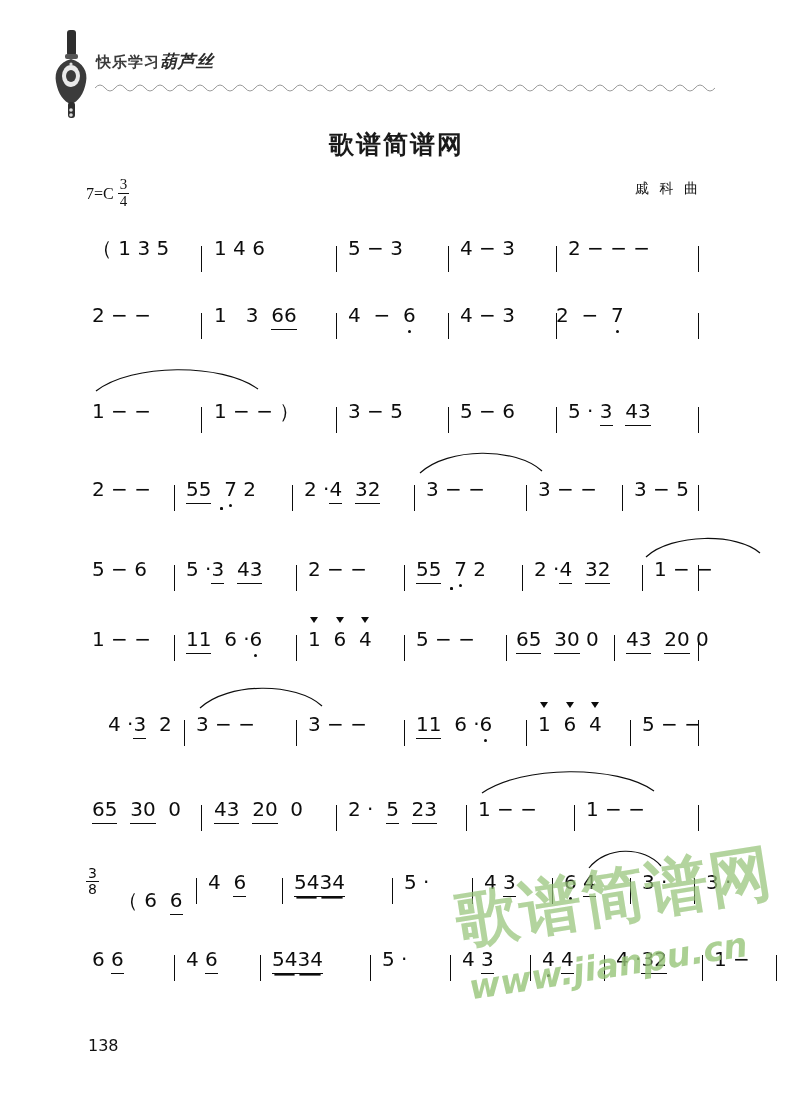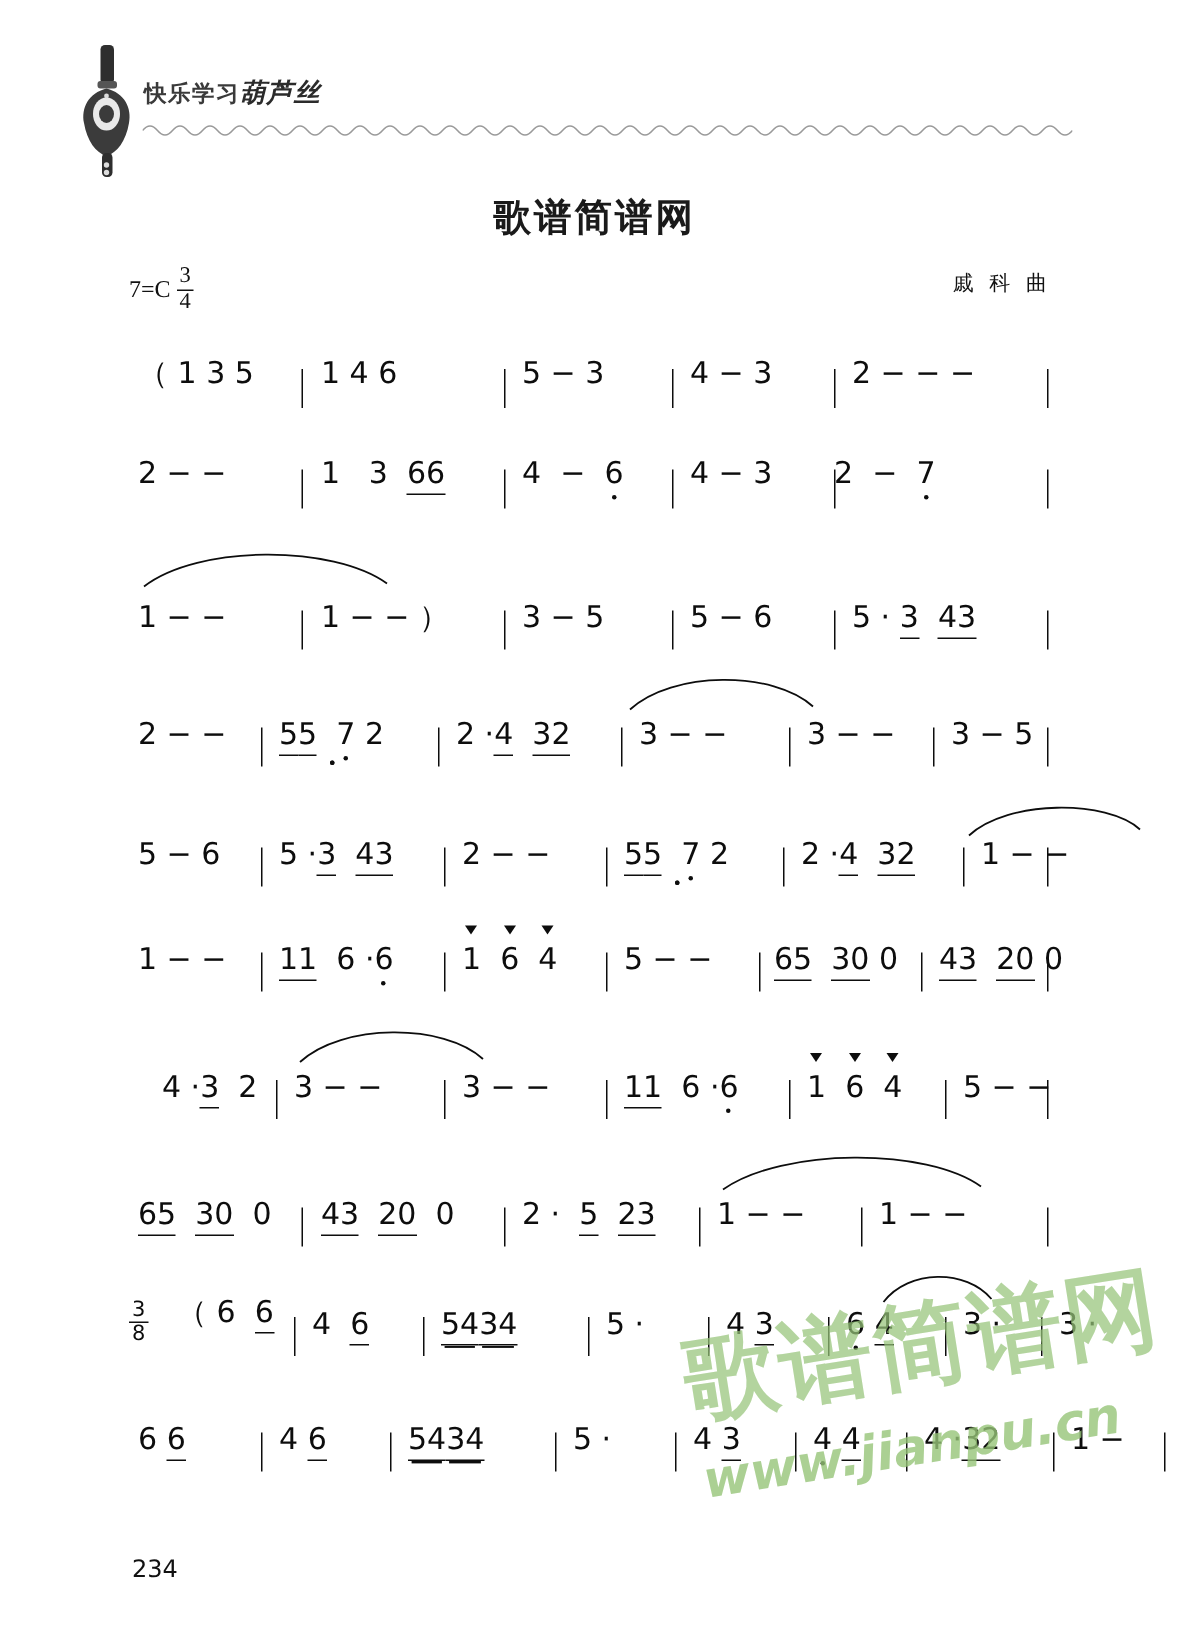--- a/index.html
+++ b/index.html
@@ -392,21 +392,21 @@
         <svg width="78" height="22">
             <path d="M3 20 C 20 -2 58 -2 75 18" fill="none" stroke="#0d0d0d" stroke-width="1.2"></path>
           </svg>
       </div>
       <span class="cell" style="left:0px; top:10px">
         <span class="frac-inline">
           <span class="num">3</span>
           <span class="den">8</span>
         </span>
       </span>
-      <span class="cell" style="left:32px; top:6px">（ 6&nbsp; <span class="under">6</span></span>
+      <span class="cell" style="left:32px; top:32px">（ 6&nbsp; <span class="under">6</span></span>
       <span class="bar" style="left:110px; top:20px"></span>
       <span class="cell" style="left:122px; top:14px">4&nbsp; <span class="under">6</span></span>
       <span class="bar" style="left:196px; top:20px"></span>
       <span class="cell" style="left:208px; top:14px"><span class="under2">54</span><span class="under2">34</span></span>
       <span class="bar" style="left:306px; top:20px"></span>
       <span class="cell" style="left:318px; top:14px">5 ·</span>
       <span class="bar" style="left:386px; top:20px"></span>
       <span class="cell" style="left:398px; top:14px">4 <span class="under">3</span></span>
       <span class="bar" style="left:466px; top:20px"></span>
       <span class="cell" style="left:478px; top:14px"><span class="note dot-below">6</span> <span class="under">4</span></span>
@@ -435,15 +435,15 @@
       <span class="bar" style="left:690px; top:20px"></span>
     </div>
 
   </div>
 
   <div class="watermark">
     <div class="wm-cn">歌谱简谱网</div>
     <div class="wm-url">www.jianpu.cn</div>
   </div>
 
-  <div class="page-number">234</div>
+  <div class="page-number">138</div>
 
 </div>
 
 </body></html>

